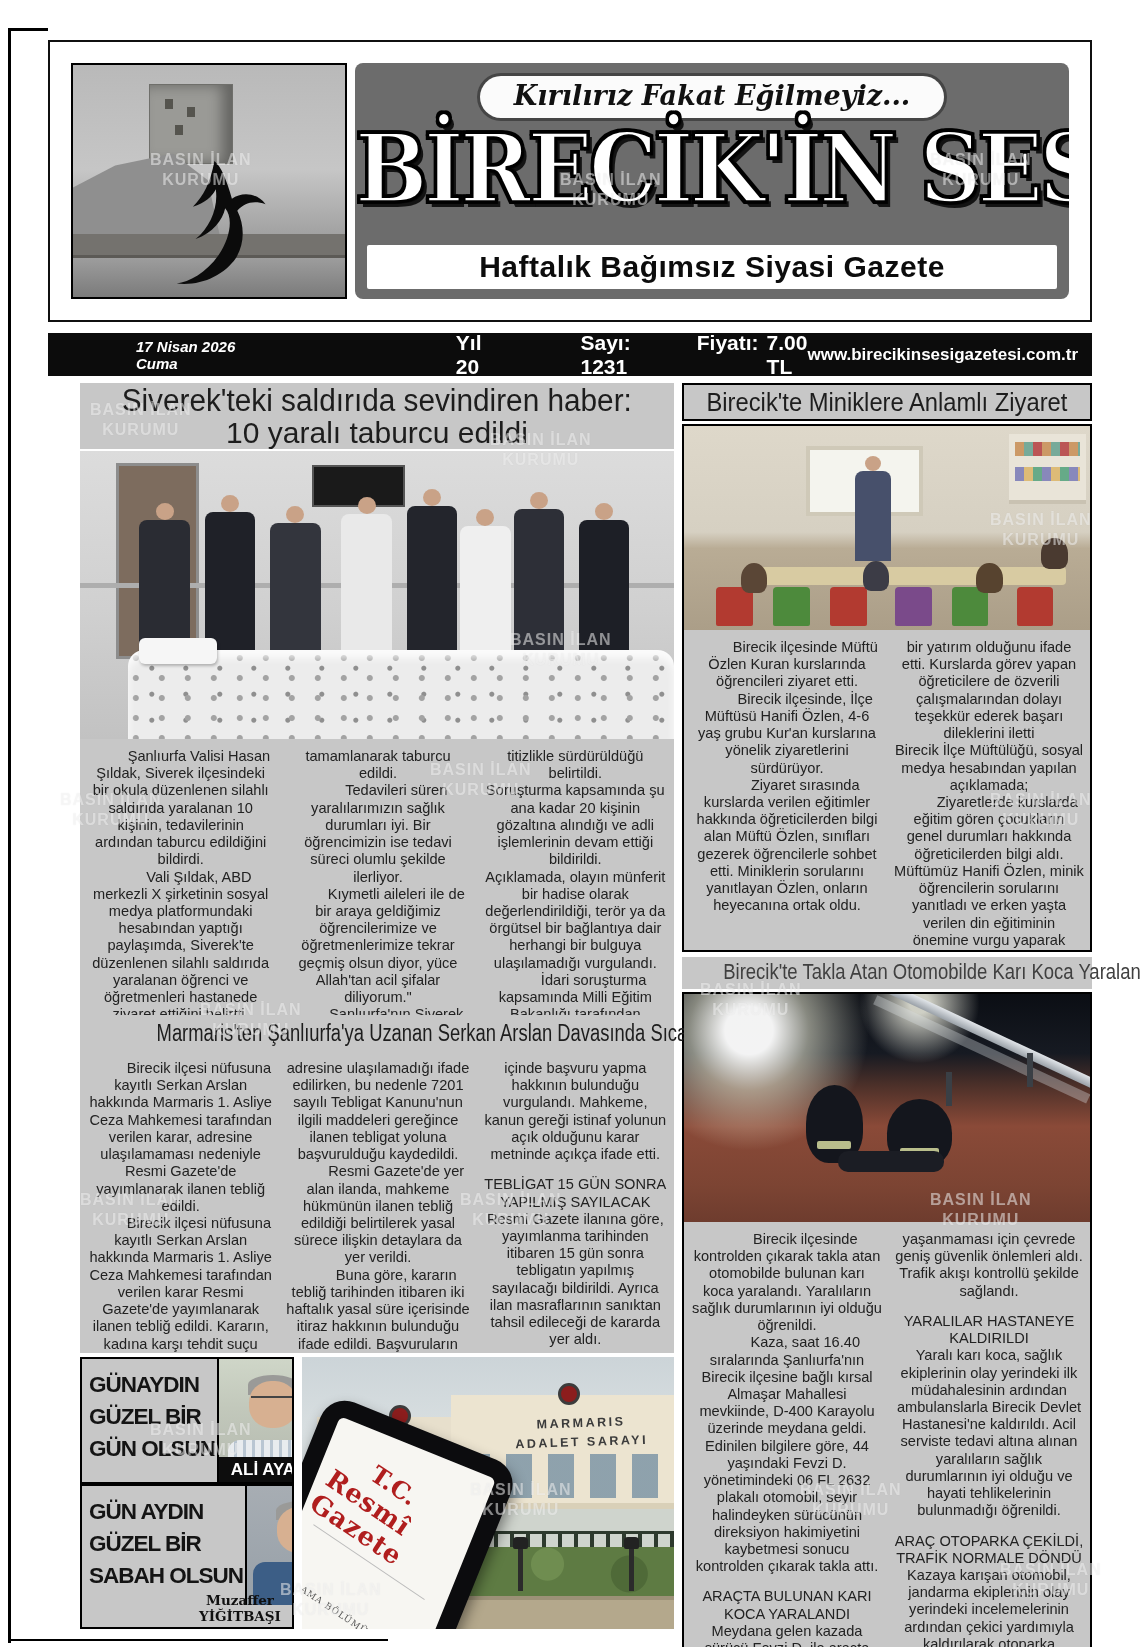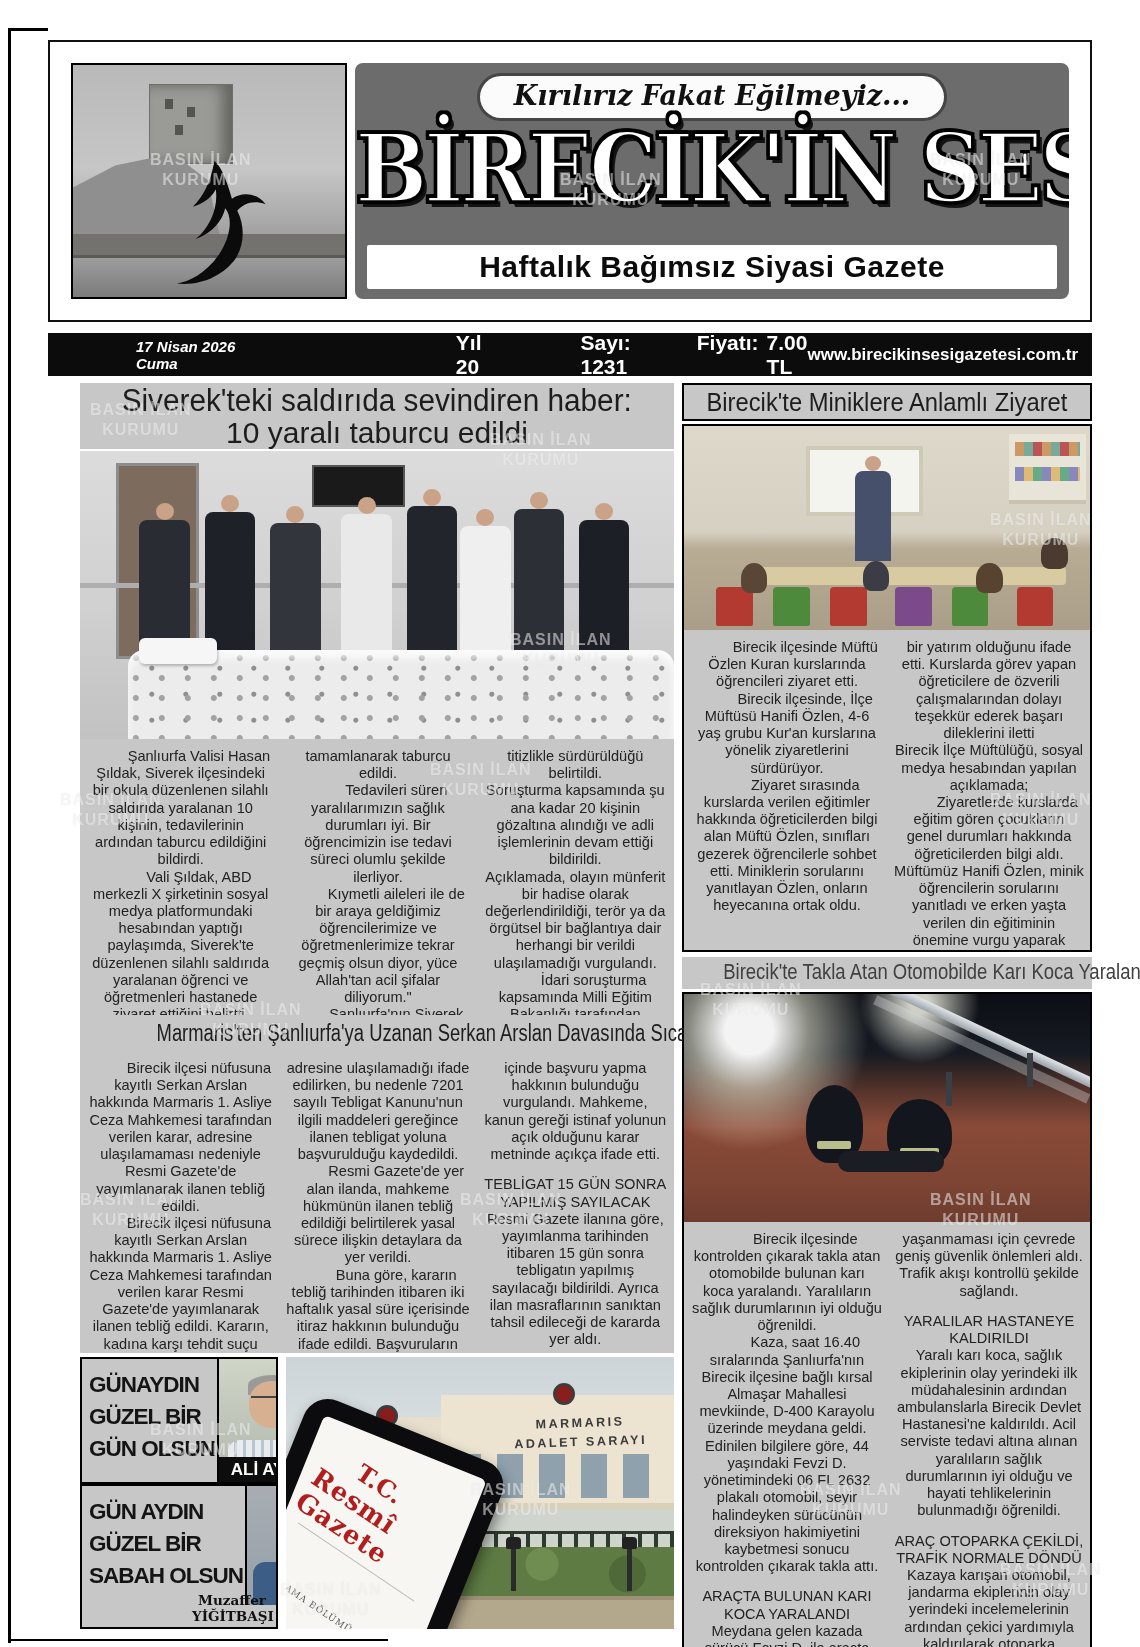--- a/index.html
+++ b/index.html
@@ -64,21 +64,21 @@
   .tcol{flex:1;min-width:0;overflow:hidden;}
   .para{margin:0;text-indent:2.5em;}
   .para.sub{text-indent:0;margin-top:13px;}
   .para.flush{text-indent:0;}
 
   .headline2{height:36px;text-align:center;padding-top:5px;box-sizing:border-box;color:#1d1d1d;}
   .headline2 span{display:inline-block;font-size:23px;white-space:nowrap;transform:scaleX(.80);transform-origin:center;}
   .trow2{height:302px;}
 
   .bottomrow{height:272px;margin-top:4px;display:flex;gap:8px;}
-  .greetings{width:198px;flex:none;display:flex;flex-direction:column;}
+  .greetings{width:214px;flex:none;display:flex;flex-direction:column;}
   .greetbox{border:2px solid #000;background:#c7c7c7;display:flex;box-sizing:border-box;position:relative;overflow:hidden;}
   .gb1{flex:1;}
   .gb2{flex:1.15;}
   .greet-text{flex:1;padding:10px 2px 0 7px;font-weight:bold;font-size:22.5px;line-height:1.42;letter-spacing:-1px;color:#141414;}
   .greet-line{white-space:nowrap;}
   .portrait{width:108px;flex:none;position:relative;overflow:hidden;border-left:2px solid #000;}
   .port-bg1{position:absolute;inset:0;background:linear-gradient(180deg,#cfd6c8 0%,#c2c8bb 40%,#b3b8ae 100%);}
   .port-bg2{position:absolute;inset:0;background:linear-gradient(180deg,#a7adb3 0%,#97a0a8 100%);}
   .head{position:absolute;left:50%;top:18%;width:44%;height:38%;margin-left:-22%;border-radius:46%;background:#d7b091;}
   .hair{position:absolute;left:50%;top:13%;width:46%;height:16%;margin-left:-23%;border-radius:50% 50% 0 0;background:#9a9a98;}
@@ -209,21 +209,21 @@
       <div class="tcol">
           <p class="para flush">tamamlanarak taburcu edildi.</p>
           <p class="para">Tedavileri süren yaralılarımızın sağlık durumları iyi. Bir öğrencimizin ise tedavi süreci olumlu şekilde ilerliyor.</p>
           <p class="para">Kıymetli aileleri ile de bir araya geldiğimiz öğrencilerimize ve öğretmenlerimize tekrar geçmiş olsun diyor, yüce Allah'tan acil şifalar diliyorum."</p>
           <p class="para">Şanlıurfa'nın Siverek ilçesinde bulunan Siverek Ahmet Koyuncu Mesleki ve Teknik Anadolu Lisesi'nde meydana gelen silahlı saldırıya ilişkin Şanlıurfa Valiliği tarafından yazılı açıklama yapıldı.</p>
         </div>
       <div class="tcol">
         <div>
             <p class="para flush">titizlikle sürdürüldüğü belirtildi.</p>
             <p class="para flush">Soruşturma kapsamında şu ana kadar 20 kişinin gözaltına alındığı ve adli işlemlerinin devam ettiği bildirildi.</p>
-            <p class="para flush">Açıklamada, olayın münferit bir hadise olarak değerlendirildiği, terör ya da örgütsel bir bağlantıya dair herhangi bir verildi ulaşılamadığı vurgulandı.</p>
+            <p class="para flush">Açıklamada, olayın münferit bir hadise olarak değerlendirildiği, terör ya da örgütsel bir bağlantıya dair herhangi bir bulguya ulaşılamadığı vurgulandı.</p>
             <p class="para">İdari soruşturma kapsamında Milli Eğitim Bakanlığı tarafından görevlendirilen müfettişlerin çalışmalarını sürdürdüğü ifade edildi.</p>
           </div>
 
       </div>
     </div>
 
     <div class="headline2 grayblock">
       <span>Marmaris'ten Şanlıurfa'ya Uzanan Serkan Arslan Davasında Sıcak Gelişme</span>
     </div>
 

